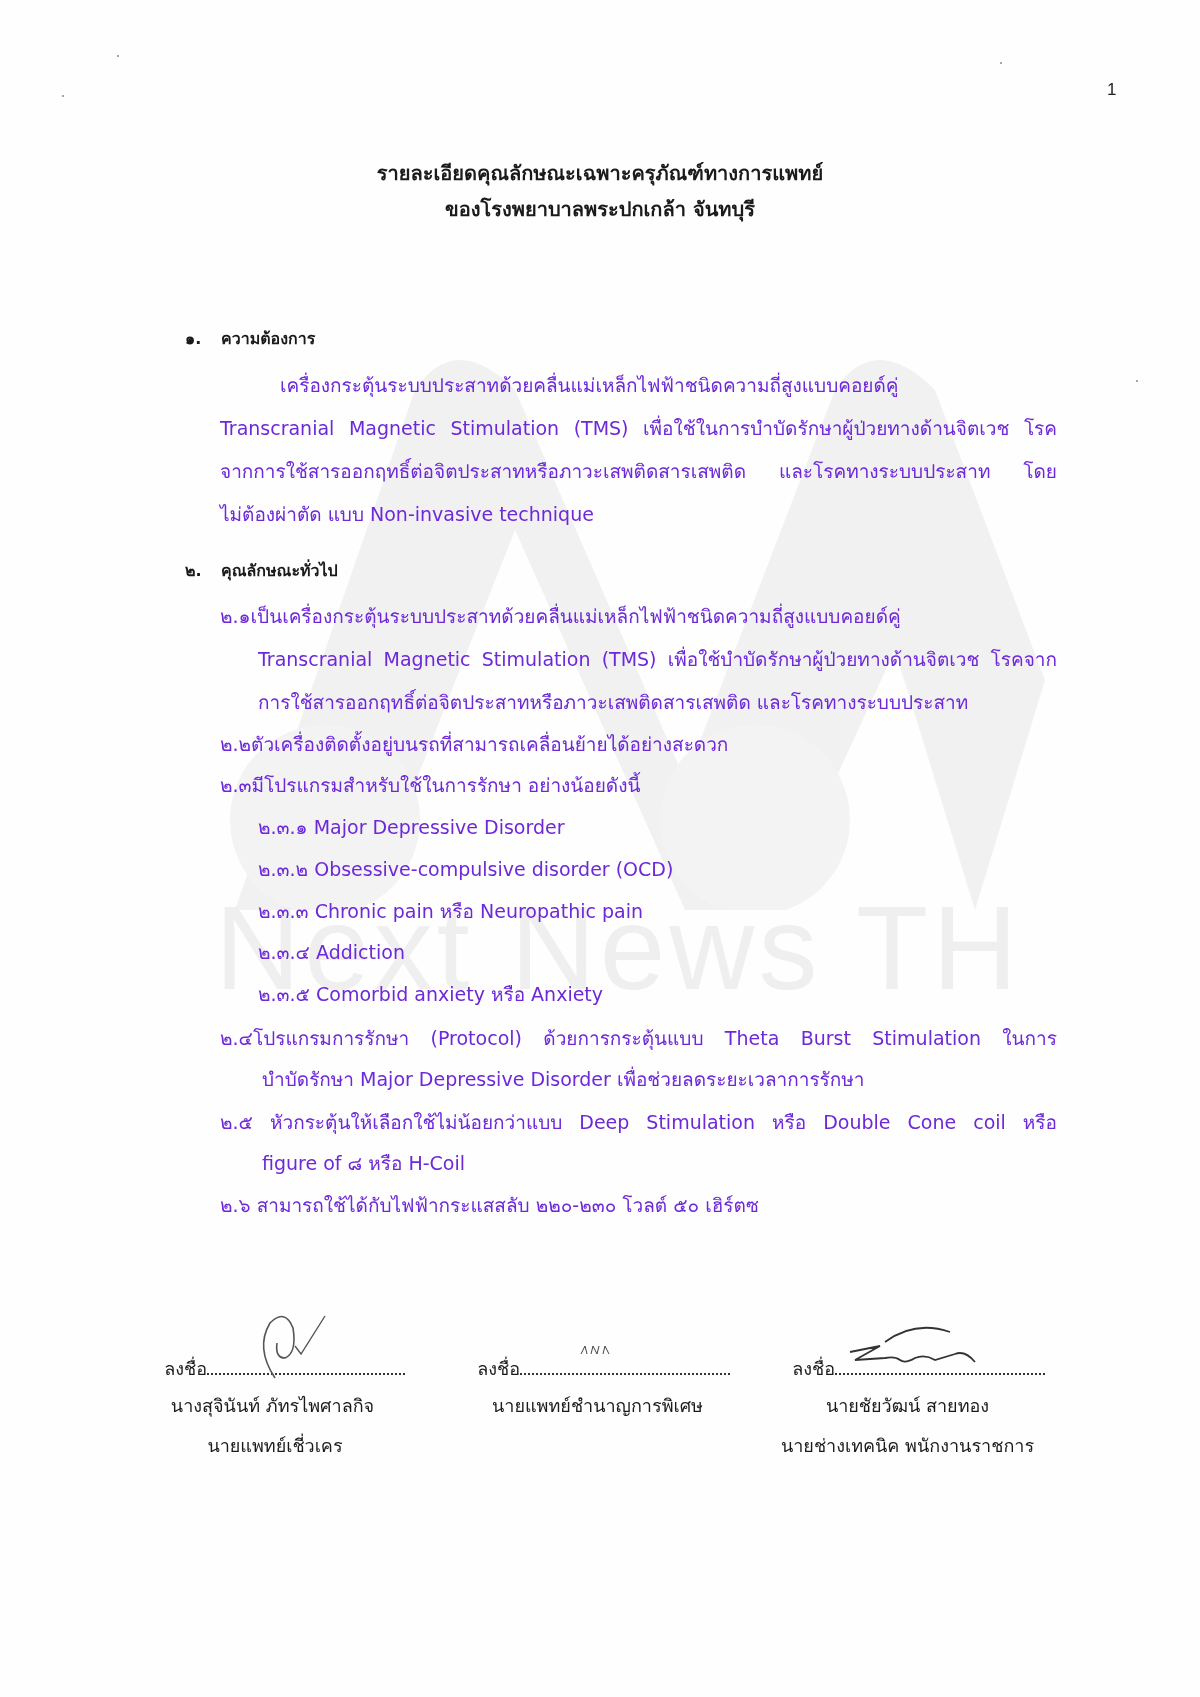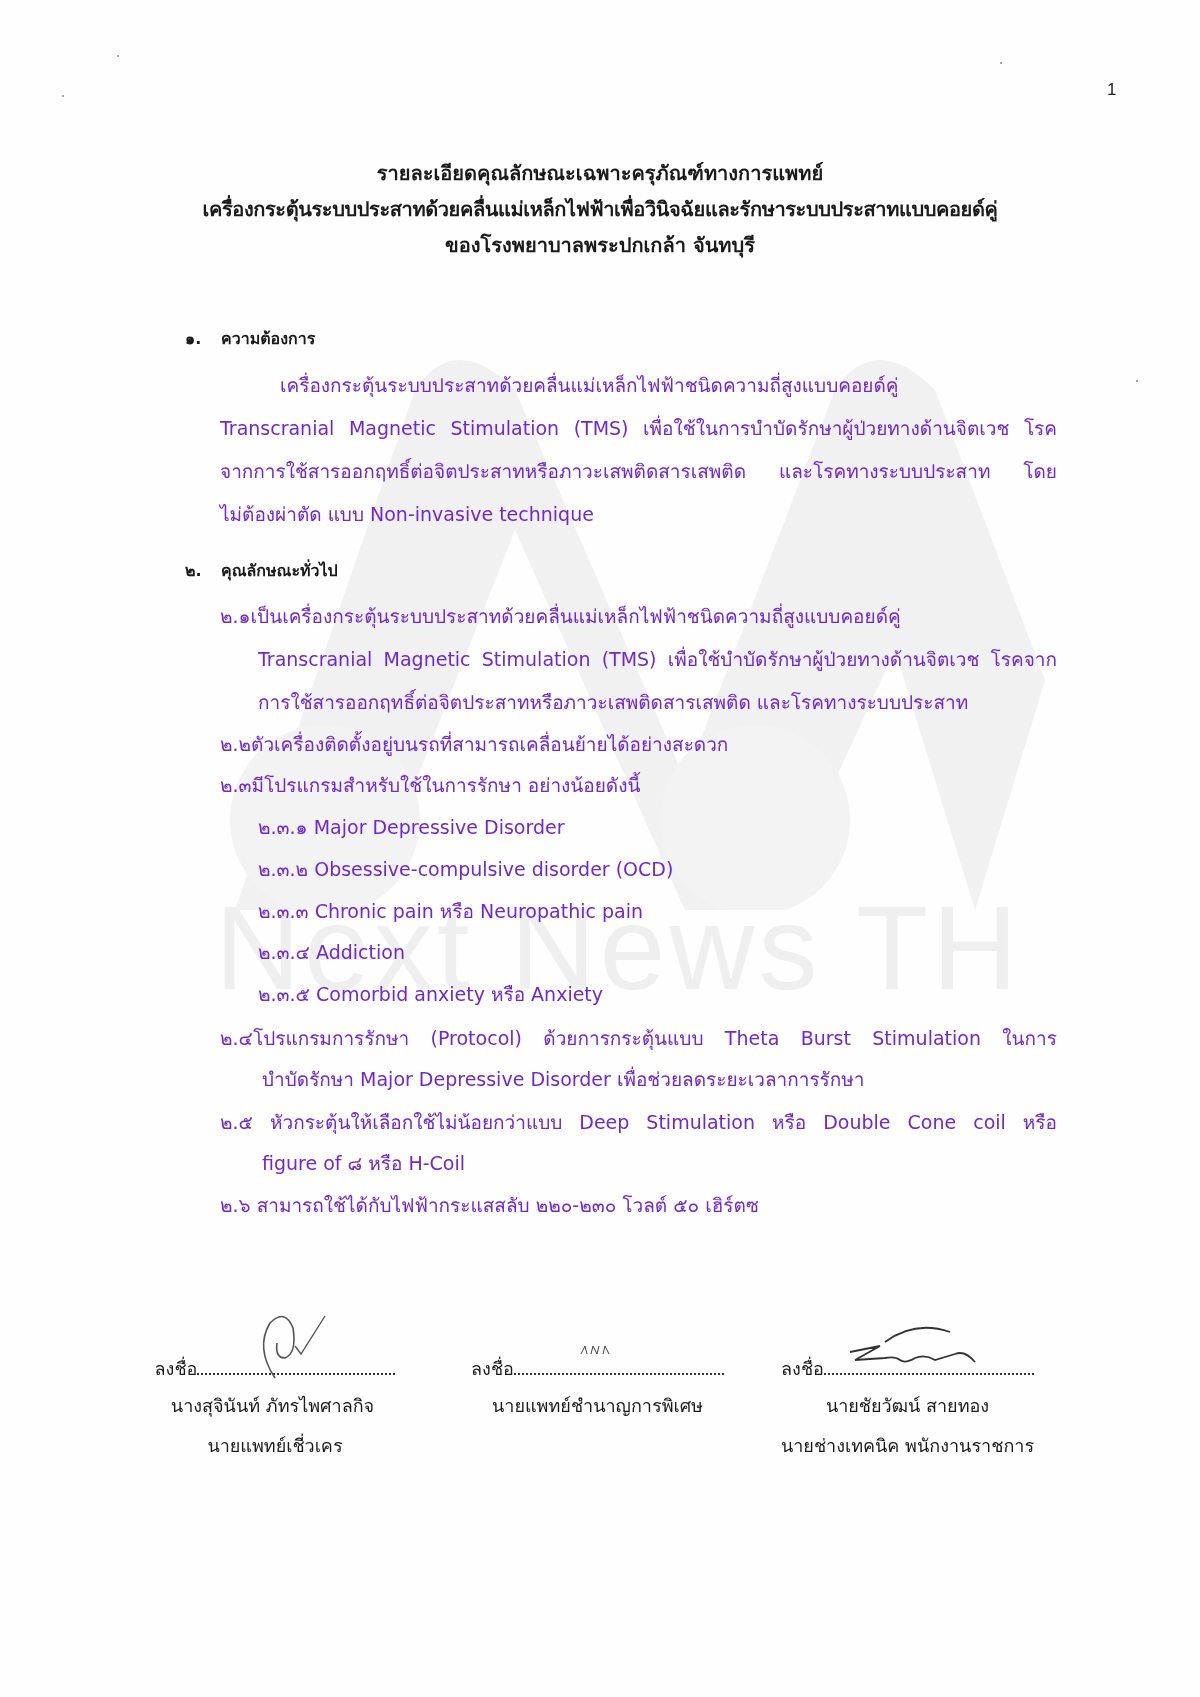--- a/index.html
+++ b/index.html
@@ -94,21 +94,21 @@
       position: absolute;
       text-align: center;
       font-size: 18px;
       color: #1a1a1a;
     }
     .sig-line {
       height: 34px;
       line-height: 34px;
       position: relative;
       white-space: nowrap;
-      text-align: center;
+      text-align: right;
     }
     .sig-dots {
       display: inline-block;
       border-bottom: 2px dotted #333;
       height: 18px;
       vertical-align: baseline;
     }
     .sig-name, .sig-title {
       line-height: 40px;
       white-space: nowrap;
@@ -139,21 +139,20 @@
 
     <span class="speck" style="left:117px;top:55px;"></span>
     <span class="speck" style="left:62px;top:95px;"></span>
     <span class="speck" style="left:1000px;top:62px;"></span>
     <span class="speck" style="left:1136px;top:380px;"></span>
 
     <div class="page-number">1</div>
 
     <div class="title-block">
       <div class="title-line">รายละเอียดคุณลักษณะเฉพาะครุภัณฑ์ทางการแพทย์</div>
-      <div class="title-line t2">เครื่องกระตุ้นระบบประสาทด้วยคลื่นแม่เหล็กไฟฟ้าเพื่อวินิจฉัยและรักษาระบบประสาทแบบคอยด์คู่</div>
       <div class="title-line">ของโรงพยาบาลพระปกเกล้า จันทบุรี</div>
     </div>
 
     <div class="sec-heading" style="left:185px;top:326px;">
       <span class="sec-num">๑.</span><span>ความต้องการ</span>
     </div>
     <div class="line just" style="left:280px;top:370px;width:777px;">เครื่องกระตุ้นระบบประสาทด้วยคลื่นแม่เหล็กไฟฟ้าชนิดความถี่สูงแบบคอยด์คู่</div>
     <div class="line just" style="left:220px;top:413px;width:837px;">Transcranial Magnetic Stimulation (TMS) เพื่อใช้ในการบำบัดรักษาผู้ป่วยทางด้านจิตเวช โรค</div>
     <div class="line just" style="left:220px;top:456px;width:837px;">จากการใช้สารออกฤทธิ์ต่อจิตประสาทหรือภาวะเสพติดสารเสพติด และโรคทางระบบประสาท โดย</div>
     <div class="line" style="left:220px;top:499px;">ไม่ต้องผ่าตัด แบบ Non-invasive technique</div>

